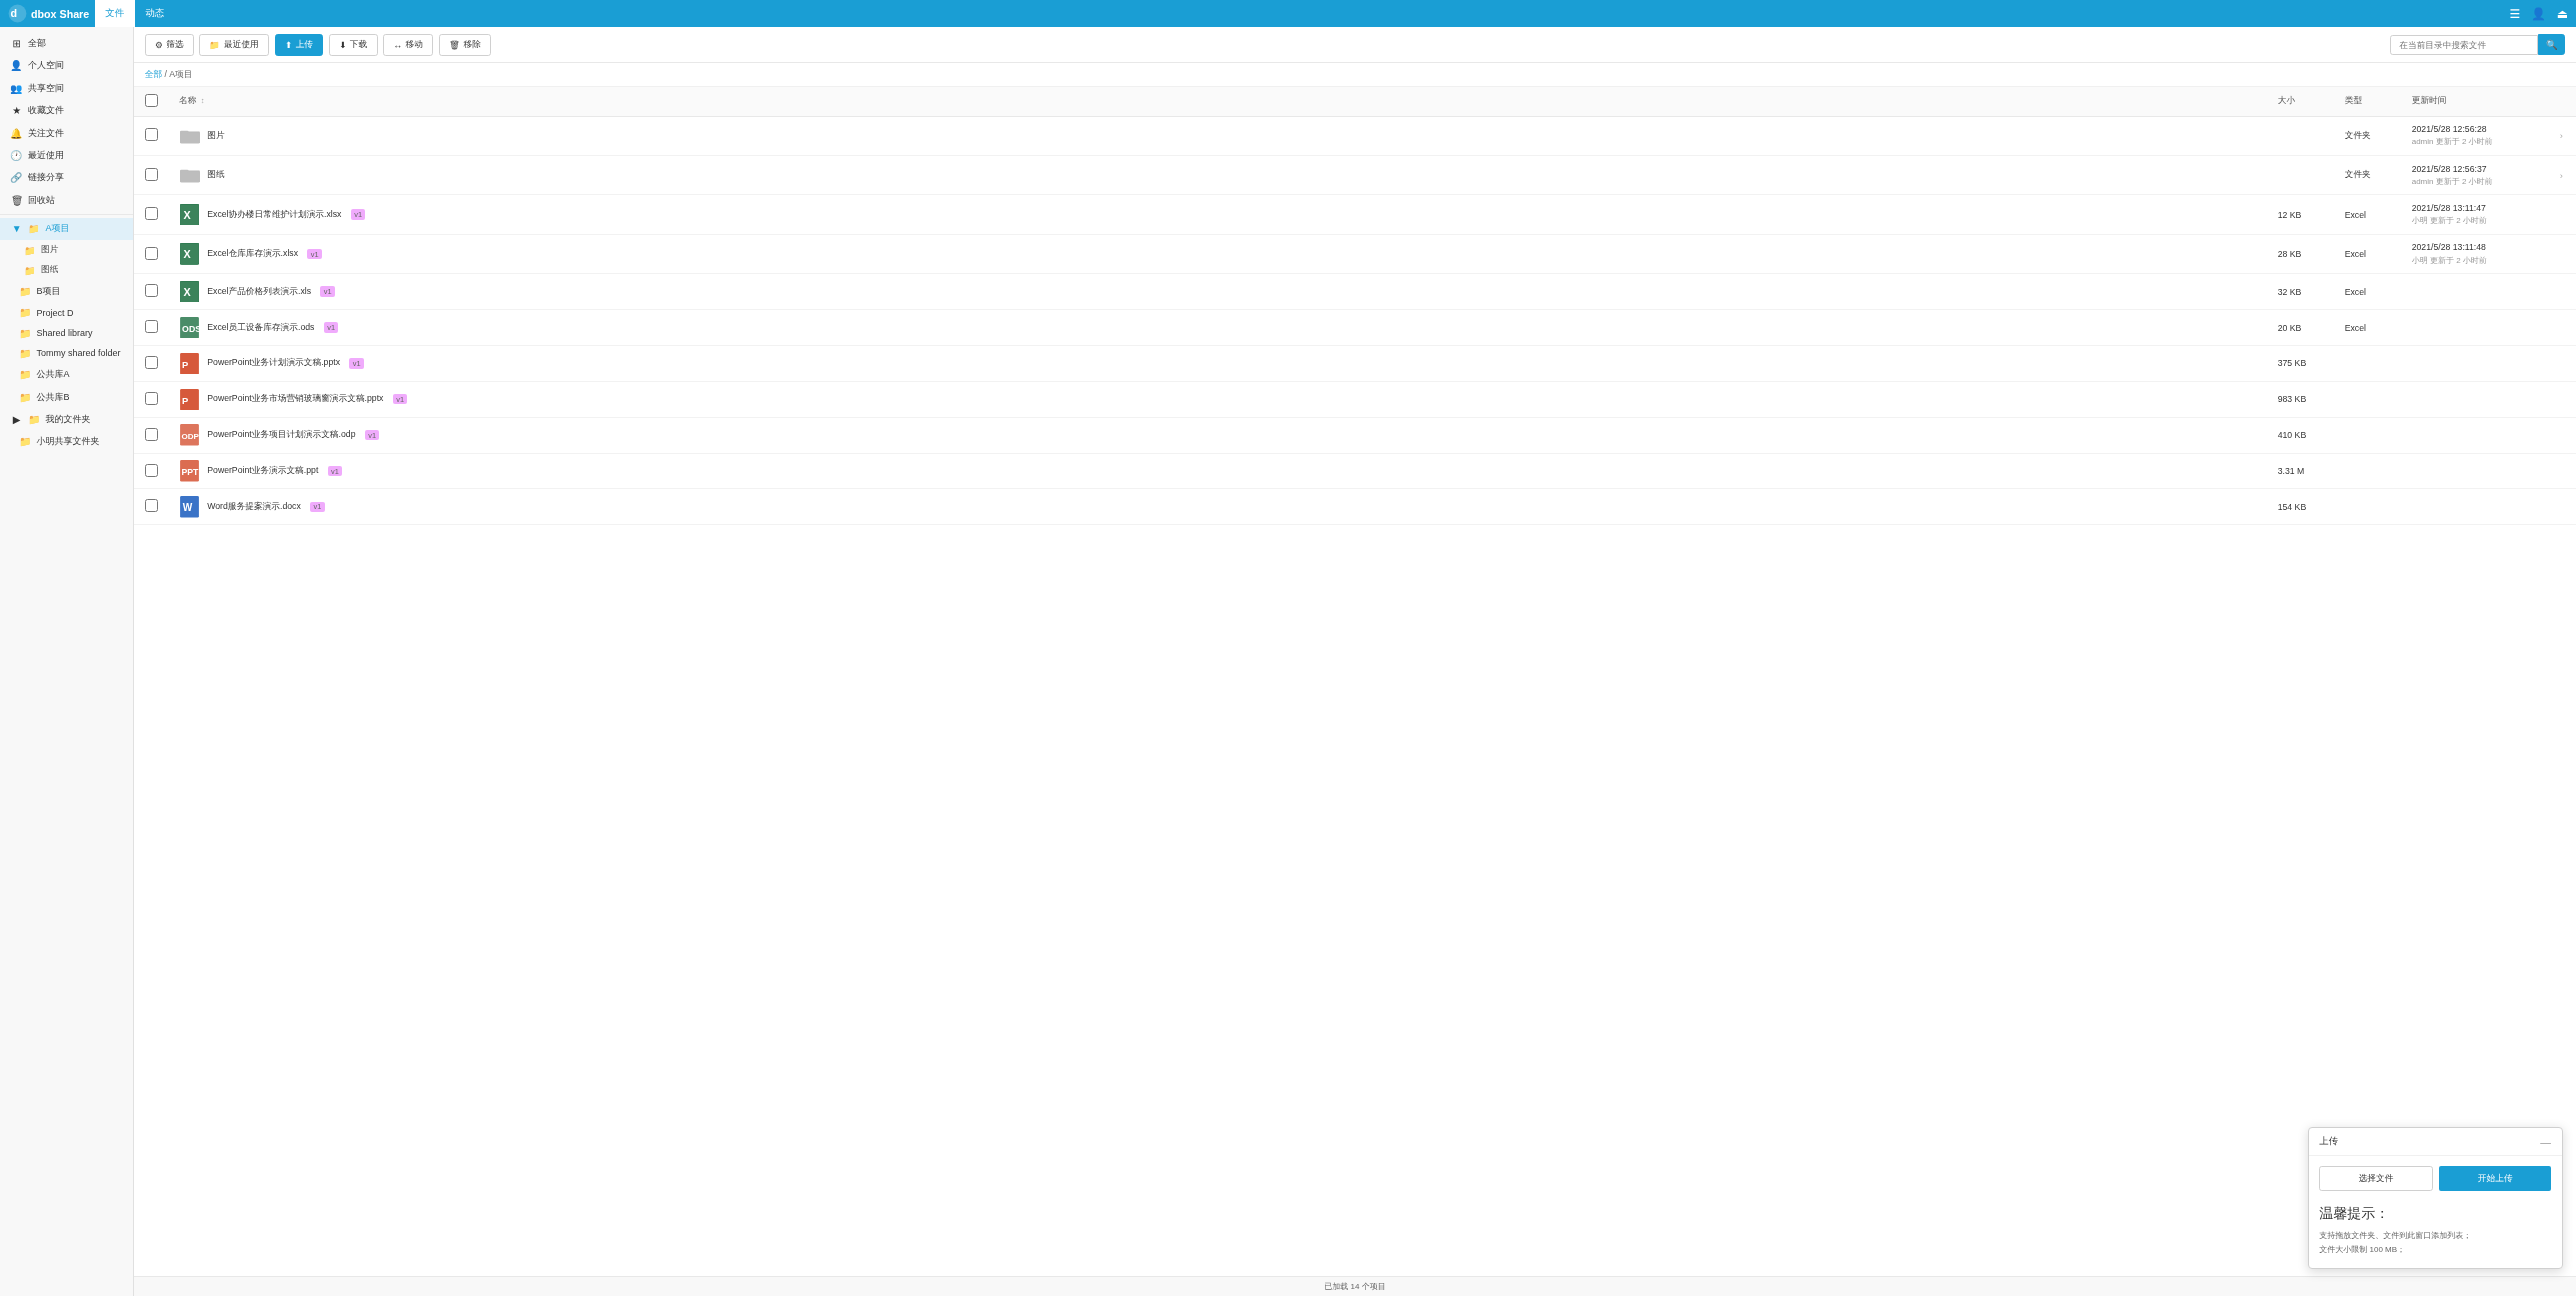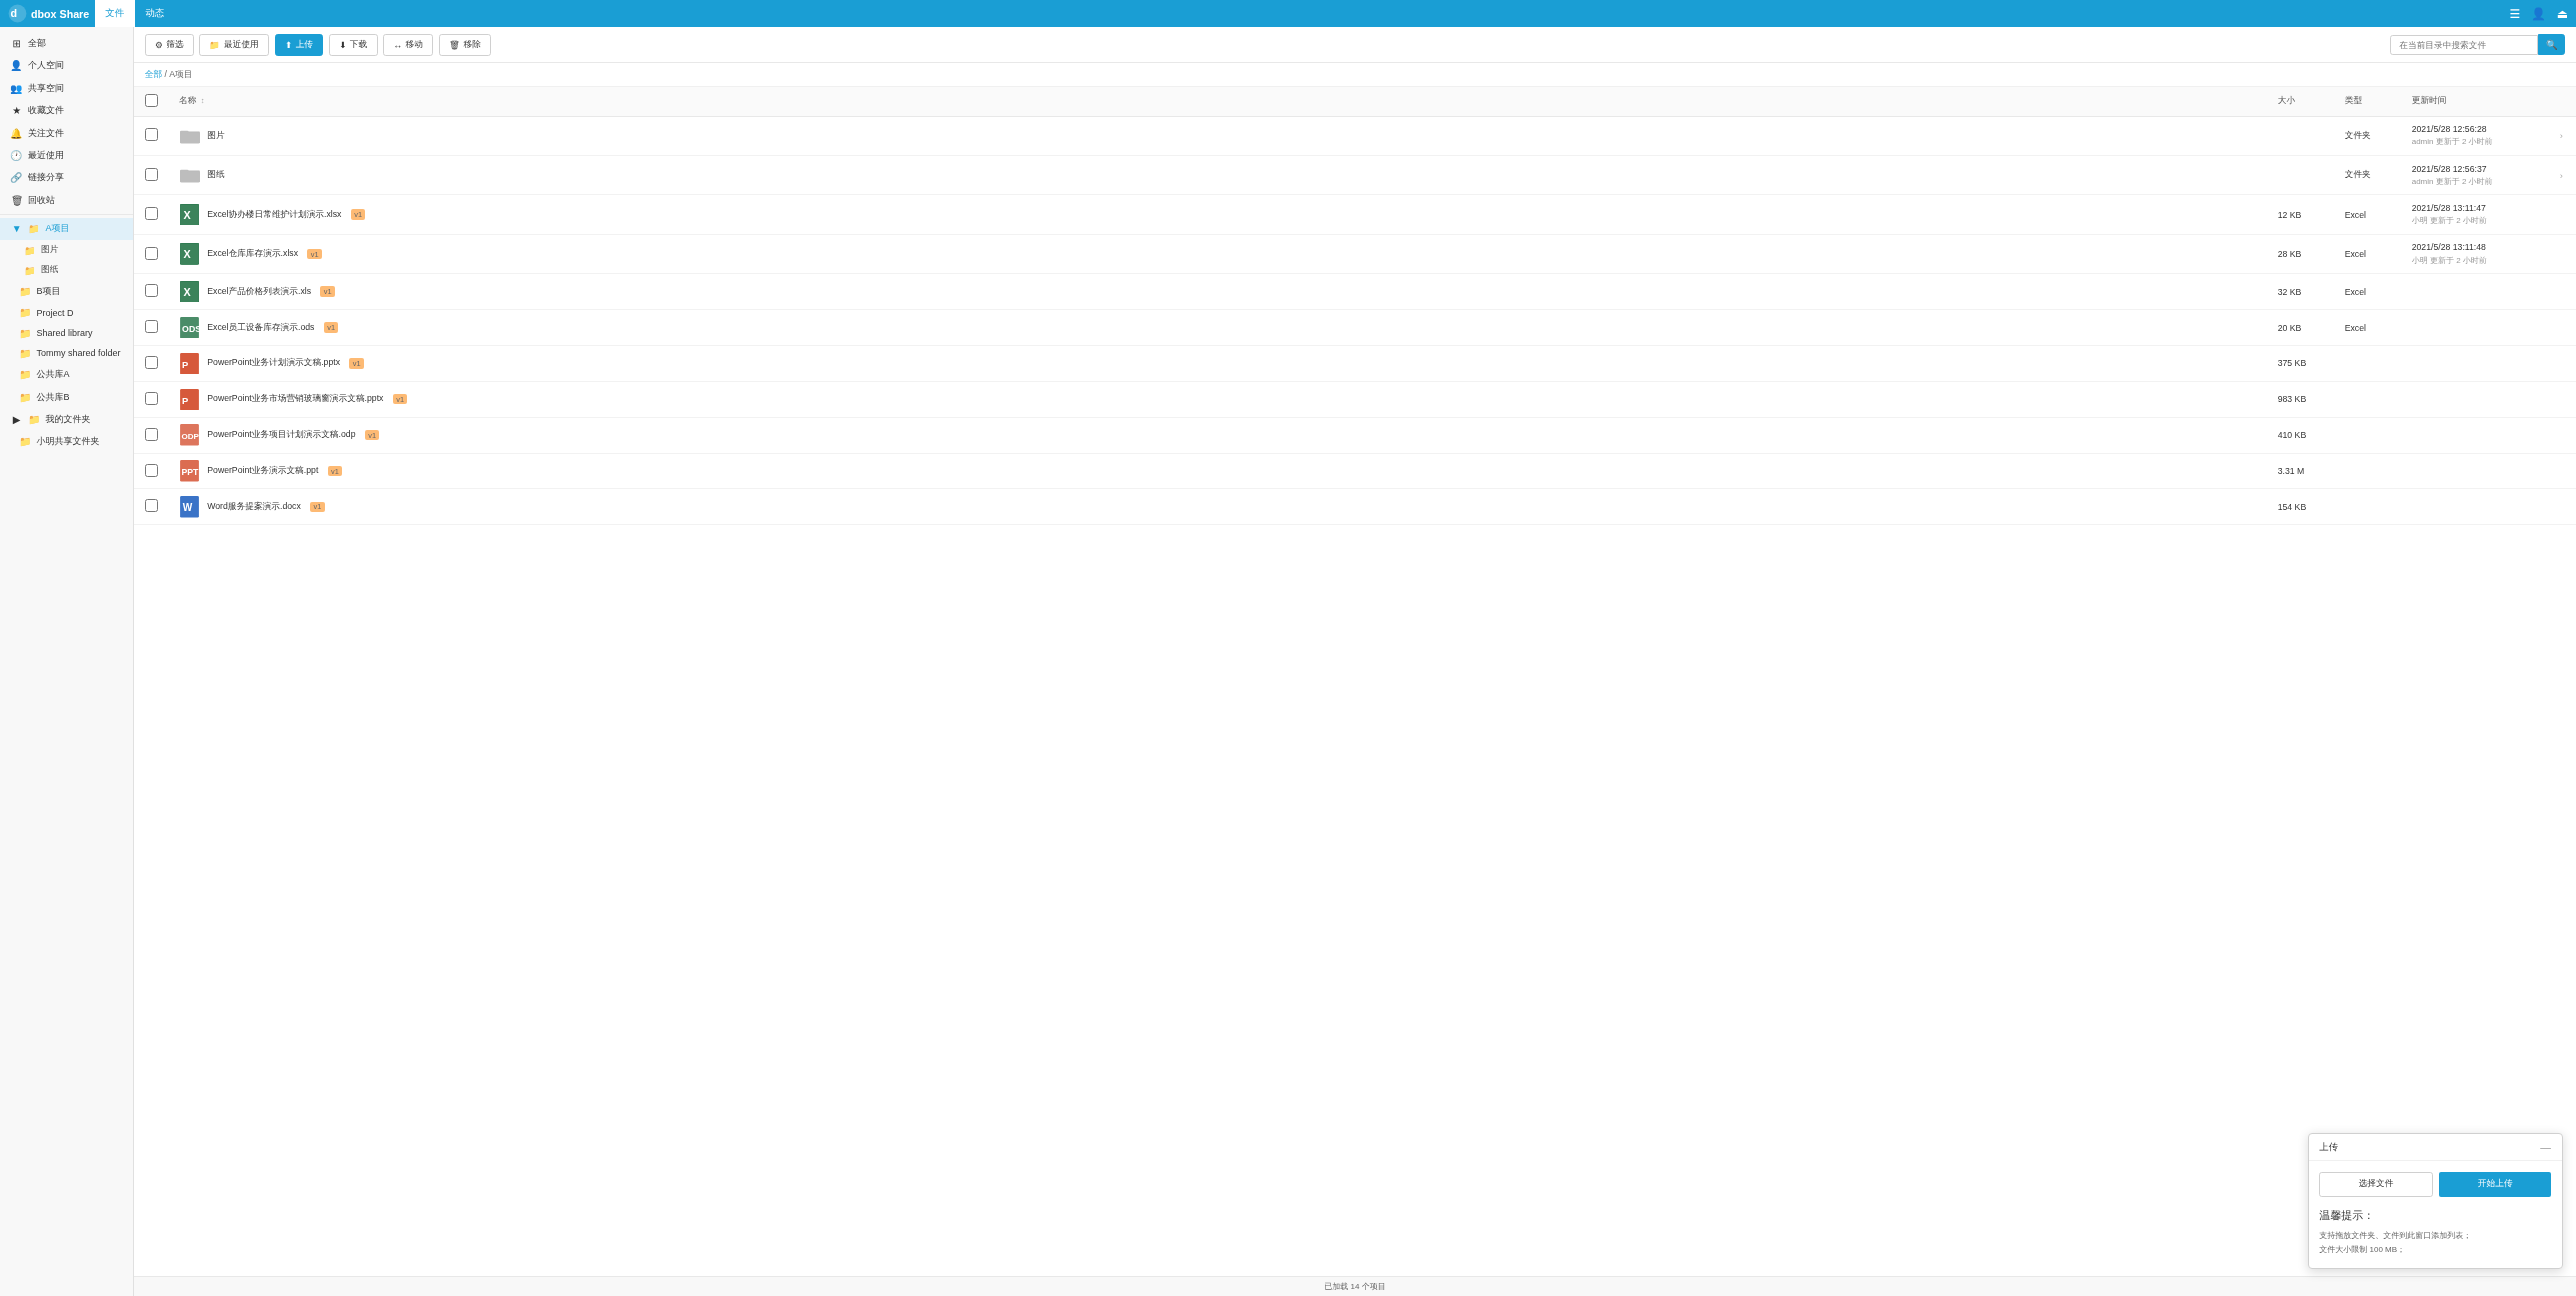--- a/index.html
+++ b/index.html
@@ -203,21 +203,21 @@
       width: 21.5px;
       height: 21.5px;
       flex-shrink: 0;
       display: flex;
       align-items: center;
       justify-content: center;
       font-size: 13.4px;
     }
     .version-badge {
       display: inline-block;
-      background: #fdba74;
+      background: #f0abfc;
       color: #666;
       font-size: 7.4px;
       padding: 0.7px 3.4px;
       border-radius: 2px;
       margin-left: 2.7px;
     }
     .file-size { color: #555; }
     .file-type { color: #555; }
     .file-time { color: #555; line-height: 1.5; }
     .file-time .updater { color: #999; font-size: 8px; }
@@ -288,21 +288,21 @@
       border-radius: 2px;
       cursor: pointer;
       font-size: 8.7px;
       text-align: center;
     }
     .upload-hint {
       font-size: 8px;
       color: #666;
       line-height: 1.8;
     }
-    .upload-hint .hint-title { color: #333; font-size: 11px; margin-bottom: 2.7px; }
+    .upload-hint .hint-title { color: #333; font-size: 14px; margin-bottom: 2.7px; }
 
     
     input[type="checkbox"] { cursor: pointer; }
 
     
     .sort-icon { font-size: 7.4px; color: #aaa; margin-left: 2px; }
   </style>
 </head>
 <body>
 

